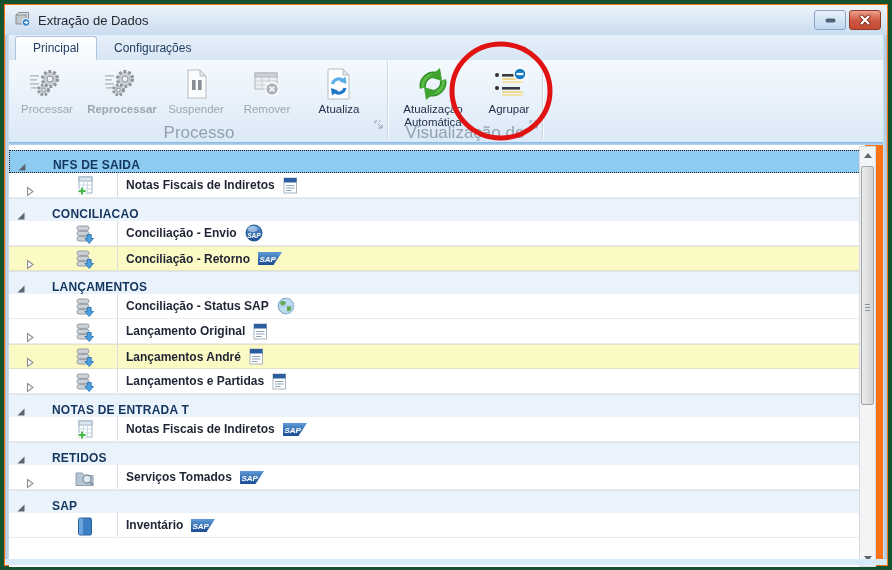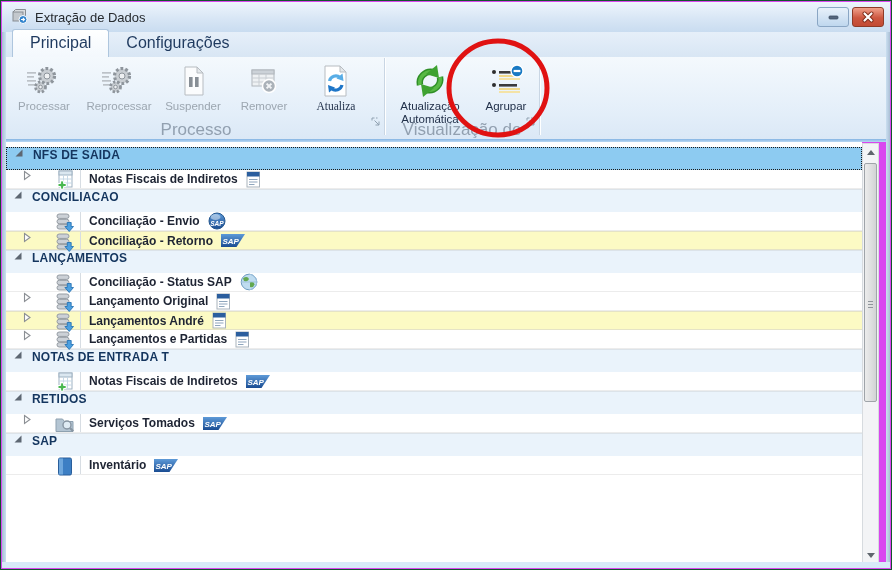--- a/index.html
+++ b/index.html
@@ -1,37 +1,37 @@
 <!DOCTYPE html>
 <html><head>
 <meta charset="utf-8">
 <style>
   html,body{margin:0;padding:0;}
   body{width:892px;height:570px;position:relative;overflow:hidden;
        font-family:"Liberation Sans",sans-serif;background:#fff;}
-  .frame{position:absolute;inset:0;border:1px solid #14532d;background:#d946ef;}
+  .frame{position:absolute;inset:0;border:4px solid #14532d;background:#f97316;}
   .side-border{position:absolute;top:31px;bottom:1px;width:4px;background:linear-gradient(90deg,#a9bfd4,#cbdff1);}
   .side-border.left{left:1px;}
   .side-border.right{right:1px;background:linear-gradient(270deg,#a9bfd4,#cbdff1);}
   .bottom-border{position:absolute;left:1px;right:1px;bottom:1px;height:6px;background:#d8e9f8;}
 
   
   .titlebar{position:absolute;top:1px;left:1px;right:1px;height:30px;
     background:linear-gradient(#eef5fc,#d8e6f5 55%,#c9dcf0);
     border-bottom:1px solid #b7cde4;display:flex;align-items:center;padding:0 6px 0 8px;}
   .title-text{font-size:13px;color:#262a2e;margin-left:7px;flex:1;}
   .winbtns{display:flex;gap:3px;}
   .wbtn{width:30px;height:18px;border-radius:3px;display:flex;align-items:center;justify-content:center;}
   .wbtn.min{background:linear-gradient(#e8f1fa,#bfd7ee);border:1px solid #8aa6c4;}
   .wbtn.close{background:linear-gradient(#f0a18c,#cd5740 55%,#c24a33);border:1px solid #8e3a27;}
 
   
   .tabstrip{position:absolute;top:31px;left:5px;right:5px;height:25px;
     background:linear-gradient(#e6eff9,#d8e6f4);display:flex;align-items:flex-end;padding-left:6px;box-sizing:border-box;}
-  .tab{padding:4px 17px 5px;font-size:16px;color:#1f3a5f;cursor:default;}
+  .tab{padding:4px 17px 5px;font-size:12px;color:#1f3a5f;cursor:default;}
   .tab.active{background:linear-gradient(#feffff,#f3f8fd);border:1px solid #aec6de;border-bottom:none;
     border-radius:3px 3px 0 0;}
 
   
   .ribbon{position:absolute;top:56px;left:5px;right:5px;height:82px;
     background:linear-gradient(#f4f9fd,#e3eef9 70%,#dbe8f6);}
   .ribbon-bottom-line{position:absolute;top:138px;left:1px;right:1px;height:3px;
     background:linear-gradient(#85b4e3,#b9d8f2);}
   .rgroup{position:absolute;top:1px;bottom:4px;border-right:1px solid #c9d6e4;box-shadow:1px 0 0 #ffffff;}
   .rbuttons{display:flex;height:66px;align-items:flex-start;}
@@ -40,27 +40,27 @@
   .rbtn .ric{height:38px;display:flex;align-items:center;justify-content:center;}
   .rbtn.disabled{color:#9ca6b0;}
   .rlabel{position:absolute;bottom:2px;left:0;right:0;height:13px;font-size:17px;color:#92a0b0;text-align:center;}
   .rlabel .launch{position:absolute;right:3px;bottom:1px;}
 
   
   .annotation{position:absolute;left:443px;top:36px;z-index:50;pointer-events:none;}
 
   
   .tree{position:absolute;top:141px;left:5px;width:856px;height:422px;background:#fff;padding-top:5px;box-sizing:border-box;overflow:hidden;}
-  .trow{display:flex;align-items:flex-start;box-sizing:border-box;width:100%;}
+  .trow{display:flex;align-items:flex-end;box-sizing:border-box;width:100%;gap:17px;}
   .trow.group{height:23px;background:#eaf3fb;border-top:1px solid #dce3e9;
     color:#14355e;font-weight:bold;font-size:12px;}
   .trow.group.selected{background:#8dcbf1;border:1px dotted #1c1c1c;}
   .gglyph{margin-left:7px;display:flex;}
   .glabel{margin-left:9px;letter-spacing:.2px;}
-  .trow.item{height:19px;background:#fff;font-weight:bold;font-size:12px;color:#1e2433;
+  .trow.item{height:25px;background:#fff;font-weight:bold;font-size:12px;color:#1e2433;
     border-bottom:1px solid #ececec;}
   .trow.item.highlight{background:#fcfac4;border-top:1px solid #e5e3c6;border-bottom:1px solid #e5e3c6;}
   .expcell{width:42px;display:flex;justify-content:center;align-items:center;}
   .iconcell{width:32px;display:flex;justify-content:center;align-items:center;}
   .textcell{border-left:1px solid #d7dde3;height:100%;display:flex;align-items:center;
     padding-left:8px;gap:8px;flex:1;}
   .badge{display:flex;align-items:center;}
 
   
   .vscroll{position:absolute;top:142px;right:12px;width:17px;height:421px;
@@ -119,21 +119,21 @@
                   <rect x="2" y="21" width="7" height="1.7"></rect>
                 </g>
     <circle cx="21" cy="13" r="7.5" fill="#c9ced3" stroke="#8e959c" stroke-width="3.2" stroke-dasharray="2.7 2.1"></circle>
     <circle cx="21" cy="13" r="3" fill="#eef0f2" stroke="#8e959c"></circle>
     <circle cx="14.5" cy="24" r="5" fill="#c9ced3" stroke="#8e959c" stroke-width="2.8" stroke-dasharray="2.3 1.8"></circle>
     <circle cx="14.5" cy="24" r="1.8" fill="#eef0f2" stroke="#8e959c"></circle>
               </svg>
             </span>
             <span>Processar</span>
           </div>
-          <div class="rbtn disabled" style="width: 78px;">
+          <div class="rbtn disabled" style="width: 78px; font-weight: bold;">
             <span class="ric">
               <svg width="36" height="36" viewBox="0 0 36 36">
     <g fill="#bcc2c8">
                   <rect x="1" y="9" width="9" height="1.7"></rect>
                   <rect x="1" y="13" width="7" height="1.7"></rect>
                   <rect x="1" y="17" width="9" height="1.7"></rect>
                   <rect x="2" y="21" width="7" height="1.7"></rect>
                 </g>
     <circle cx="21" cy="13" r="7.5" fill="#c9ced3" stroke="#8e959c" stroke-width="3.2" stroke-dasharray="2.7 2.1"></circle>
     <circle cx="21" cy="13" r="3" fill="#eef0f2" stroke="#8e959c"></circle>
@@ -159,21 +159,21 @@
               <svg width="34" height="34" viewBox="0 0 34 34">
     <rect x="5" y="6" width="22" height="16" fill="#eef1f3" stroke="#b0b6bc"></rect>
     <rect x="5" y="6" width="22" height="4" fill="#ccd2d8" stroke="#b0b6bc"></rect>
     <path d="M5,14 h22 M5,18 h22 M12,10 v12 M19,10 v12" stroke="#c8cdd2" stroke-width="1"></path>
     <circle cx="22" cy="22" r="6.5" fill="#abb2b9" stroke="#fff" stroke-width="1.5"></circle>
     <path d="M19.6,19.6 l4.8,4.8 M24.4,19.6 l-4.8,4.8" stroke="#f2f4f6" stroke-width="2"></path>
               </svg>
             </span>
             <span>Remover</span>
           </div>
-          <div class="rbtn" style="width: 72px; font-family: Liberation Serif, serif;">
+          <div class="rbtn" style="width: 72px;">
             <span class="ric">
               <svg width="34" height="34" viewBox="0 0 34 34">
     <path d="M6,2 h15 l6,6 v24 h-21 z" fill="#fff" stroke="#b7bcc1"></path>
     <path d="M21,2 l6,6 h-6 z" fill="#e4e8eb" stroke="#b7bcc1"></path>
     <path d="M10.5,17 a6.5,6.5 0 0 1 10.5,-3.5" fill="none" stroke="#58ade6" stroke-width="3.2"></path>
     <polygon points="23.5,9.5 24.5,17 17.5,14.5" fill="#58ade6"></polygon>
     <path d="M23,21 a6.5,6.5 0 0 1 -10.5,3.5" fill="none" stroke="#1e76c8" stroke-width="3.2"></path>
     <polygon points="10,28.5 9,21 16,23.5" fill="#1e76c8"></polygon>
               </svg>
             </span>

